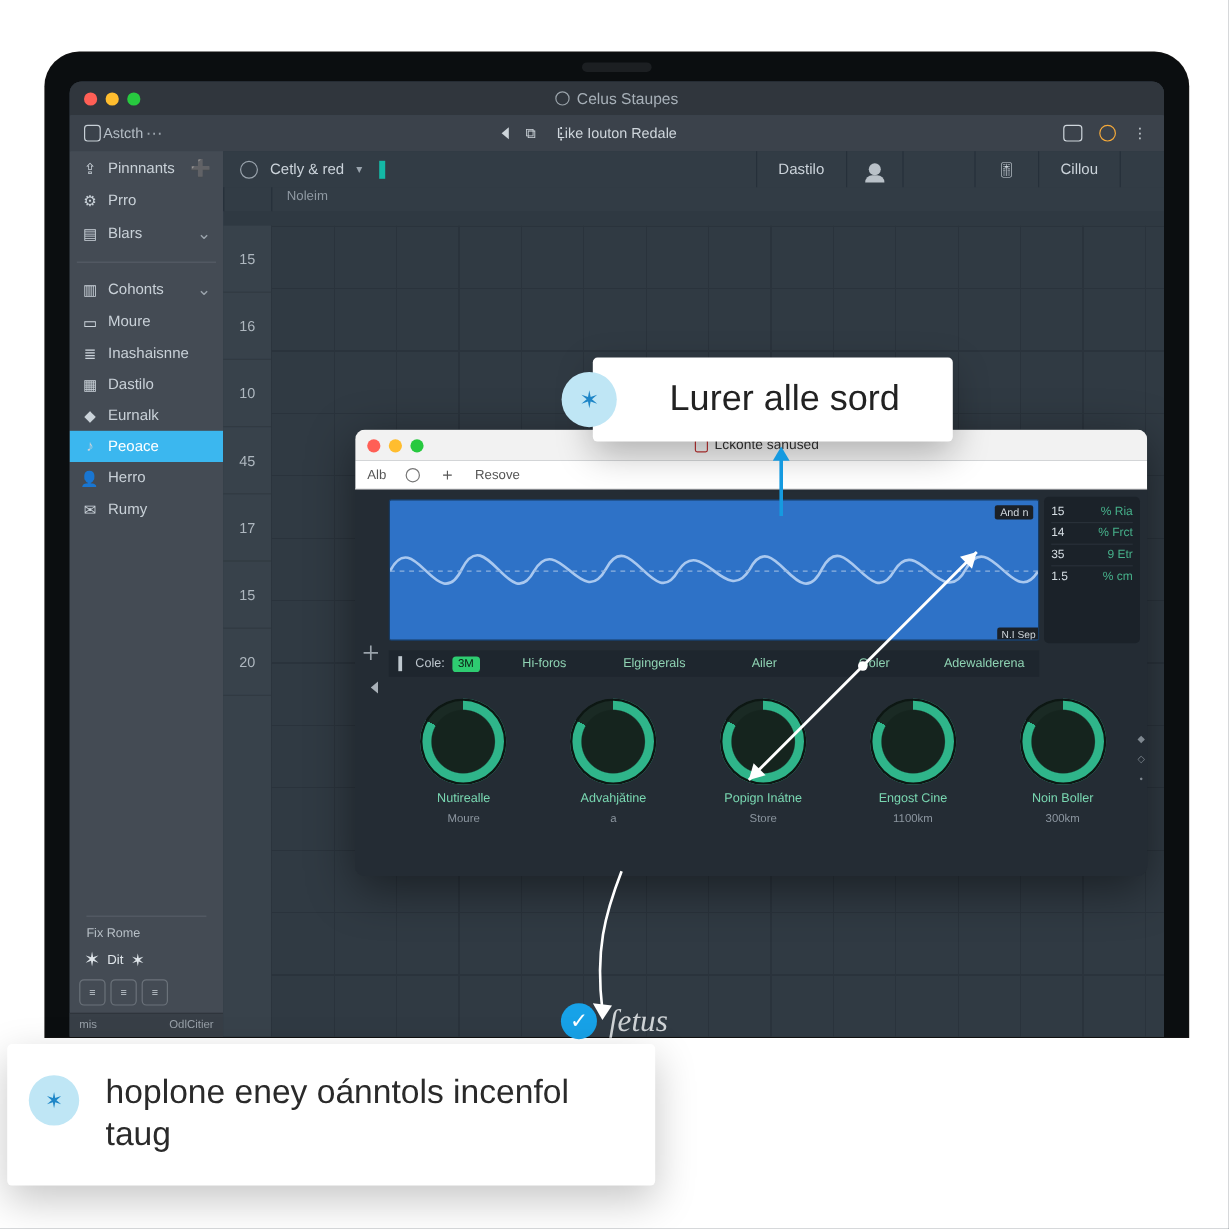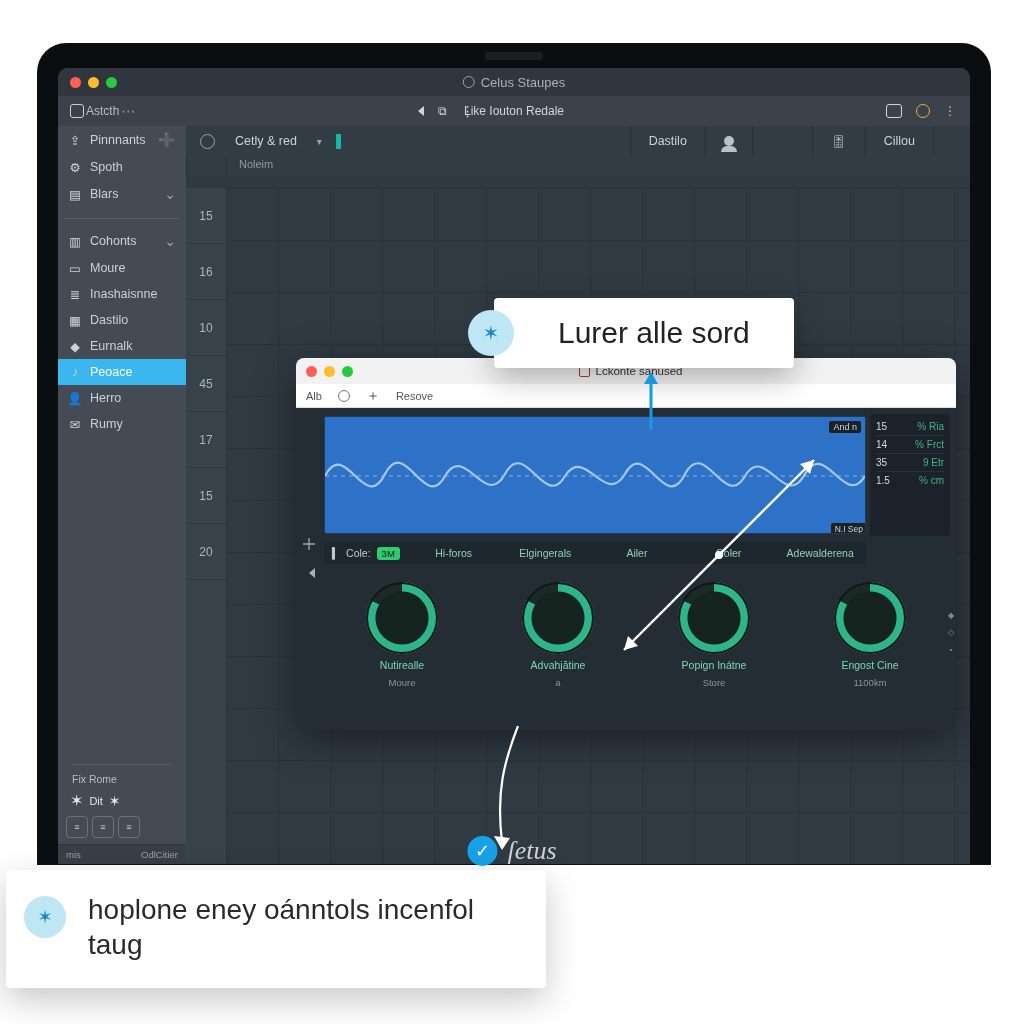--- a/index.html
+++ b/index.html
@@ -53,21 +53,21 @@
   .mini-row { display:flex; align-items:center; gap:6px; color:#dfe5ea; font-size:11px; padding-left:4px;}
   .mini-d { width:22px;height:22px;border:1px solid #6b727a;border-radius:4px;display:flex;align-items:center;justify-content:center;font-size:9px;}
   .footer-bar { height:20px; background:#383f47; display:flex; align-items:center; justify-content:space-between; padding:0 8px; font-size:9.5px; color:#98a0a8; border-top:1px solid #2f353c;}
 
   
   .main { flex:1; background:#2f3942; position:relative; }
   .ruler-col { position:absolute; left:0; top:62px; bottom:0; width:40px; background:#38424b; color:#aeb7bf; font-size:12px; }
   .rc-row { height:56px; display:flex; align-items:center; justify-content:center; border-bottom:1px solid #313a42;}
 
   .field-head { height:30px; background:#323c45; display:flex; align-items:center; font-size:12.5px; color:#cbd3da;}
-  .fh-left { display:flex; align-items:center; gap:20px; padding:0 14px; border-right:5px solid #14b8a6;}
+  .fh-left { display:flex; align-items:center; gap:10px; padding:0 14px; border-right:5px solid #14b8a6;}
   .fh-left .ring{width:15px;height:15px;border:1.6px solid #9aa4ad;border-radius:50%;}
   .fh-left .cdown{ font-size:10px; color:#9aa4ad;}
   .fh-cell { padding:0 18px; border-left:1px solid #26303a; height:100%; display:flex; align-items:center; gap:8px;}
   .fh-spacer{flex:1}
   .person{width:10px;height:10px;background:#b9c1c8;border-radius:50%;display:inline-block;position:relative;}
   .person::after{content:"";position:absolute;left:-3px;top:10px;width:16px;height:6px;background:#b9c1c8;border-radius:6px 6px 0 0;}
 
   .col-row { height:20px; background:#323c45; display:flex; color:#8f99a2; font-size:11px;}
   .col-cell{ padding:2px 12px; border-left:1px solid #26303a;}
   .col-first{ width:40px;}
@@ -196,21 +196,21 @@
 
       <div class="sidebar">
         <div id="side-a">
             <div class="side-item">
               <span class="ic">⇪</span>
               <span class="txt">Pinnnants</span>
               <span class="aux">➕</span>
             </div>
             <div class="side-item">
               <span class="ic">⚙</span>
-              <span class="txt">Spoth</span>
+              <span class="txt">Prro</span>
             </div>
             <div class="side-item">
               <span class="ic">▤</span>
               <span class="txt">Blars</span>
               <span class="aux">⌄</span>
             </div>
           </div>
         <div class="sep"></div>
         <div class="hr"></div>
         <div id="side-b">
@@ -396,20 +396,25 @@
             <div class="kcell">
               <div class="knob"></div>
               <div class="klabel">Popign Inátne</div>
               <div class="ksub">Store</div>
             </div>
             <div class="kcell">
               <div class="knob"></div>
               <div class="klabel">Engost Cine</div>
               <div class="ksub">1100km</div>
             </div>
+            <div class="kcell">
+              <div class="knob"></div>
+              <div class="klabel">Noin Boller</div>
+              <div class="ksub">300km</div>
+            </div>
           </div>
         <div class="iw-right-rail">
             <span>◆</span>
             <span>◇</span>
             <span>•</span>
           </div>
       </div>
     </div>
 
   </div>

